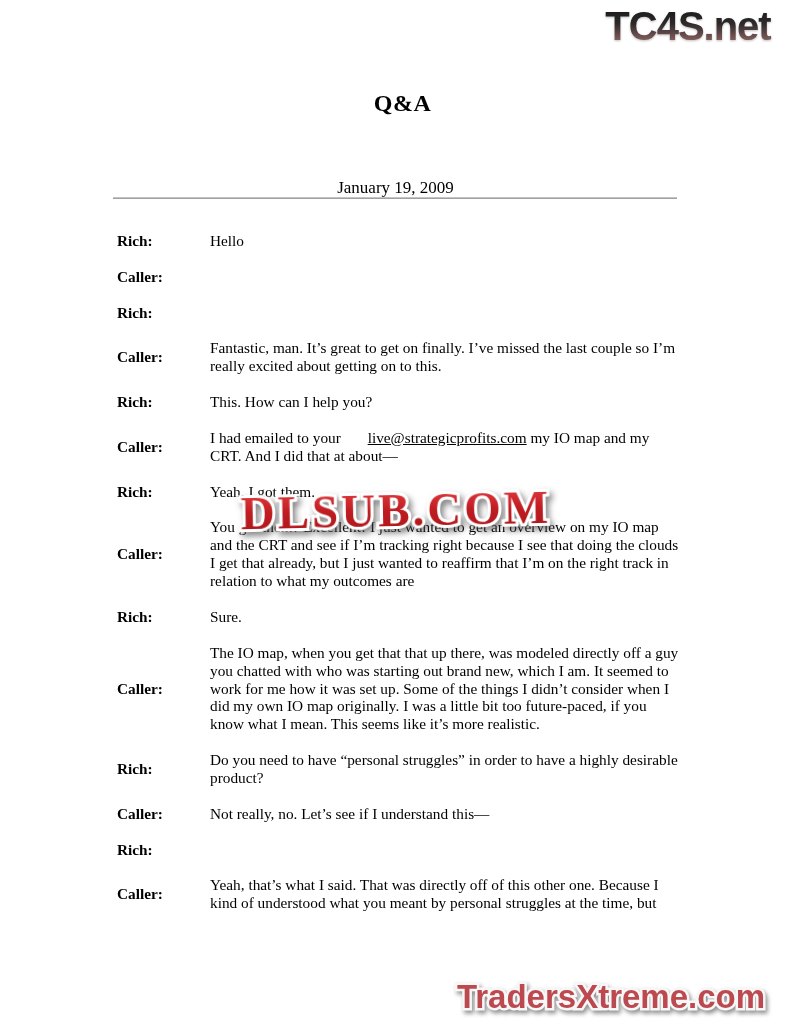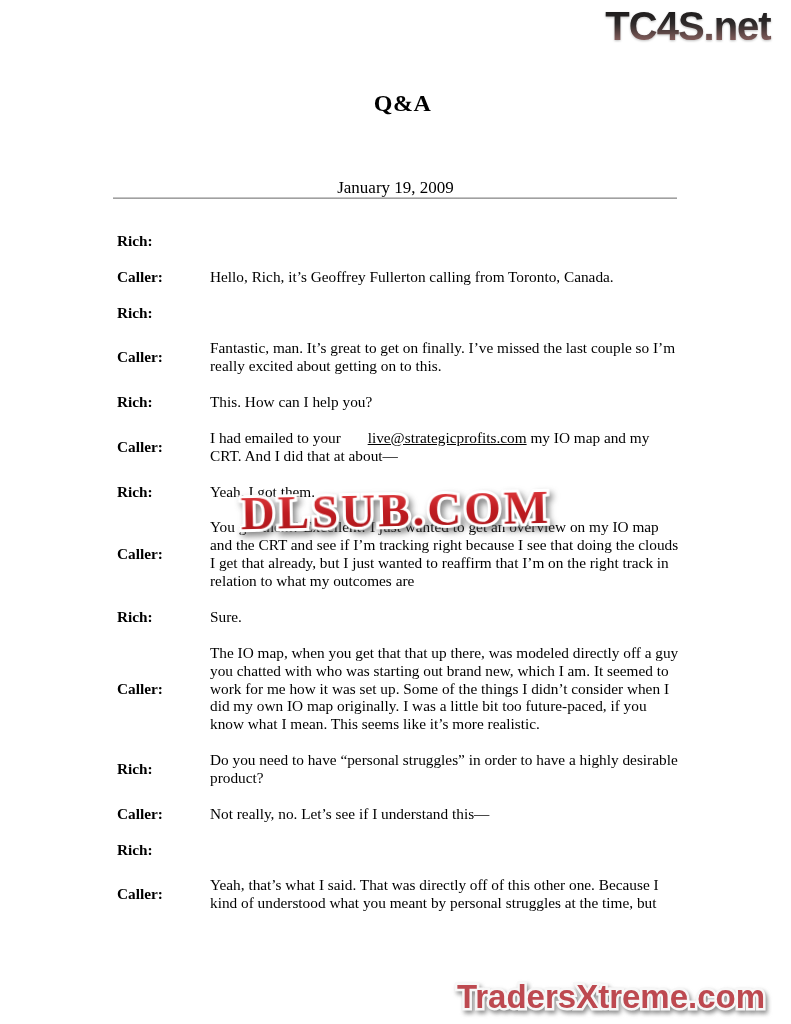--- a/index.html
+++ b/index.html
@@ -61,25 +61,25 @@
 </div>
 
 <div class="doc-title">Q&amp;A</div>
 <div class="doc-date">January 19, 2009</div>
 
 <div class="rule"></div>
 
 <div class="transcript" id="transcript">
   <div class="row">
     <div class="speaker">Rich:</div>
+    <div class="dialogue"><span>Hello</span></div>
   </div>
 
   <div class="row">
     <div class="speaker">Caller:</div>
-    <div class="dialogue"><span>Hello, Rich, it’s Geoffrey Fullerton calling from Toronto, Canada.</span></div>
   </div>
 
   <div class="row">
     <div class="speaker">Rich:</div>
   </div>
 
   <div class="row">
     <div class="speaker">Caller:</div>
     <div class="dialogue"><span>Fantastic, man. It’s great to get on finally. I’ve missed the last couple so I’m really excited about getting on to this.</span></div>
   </div>

